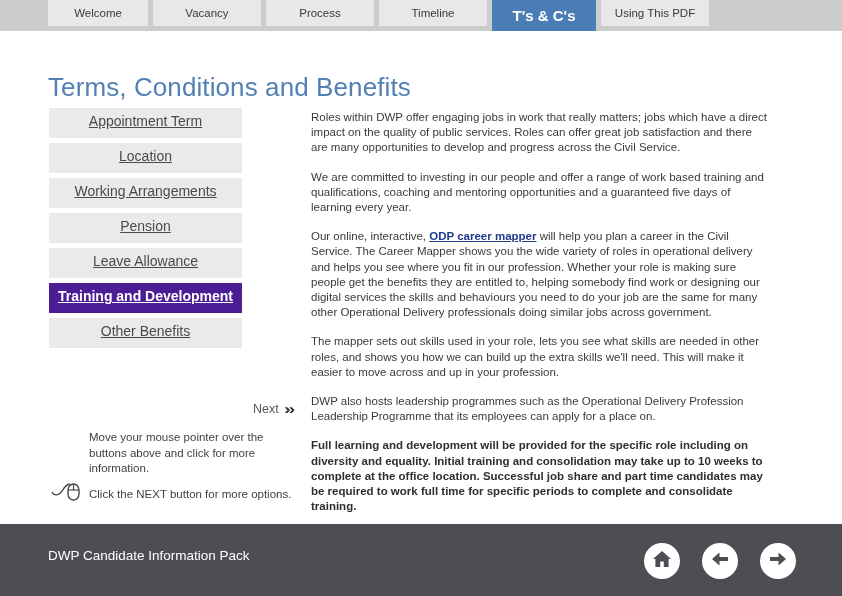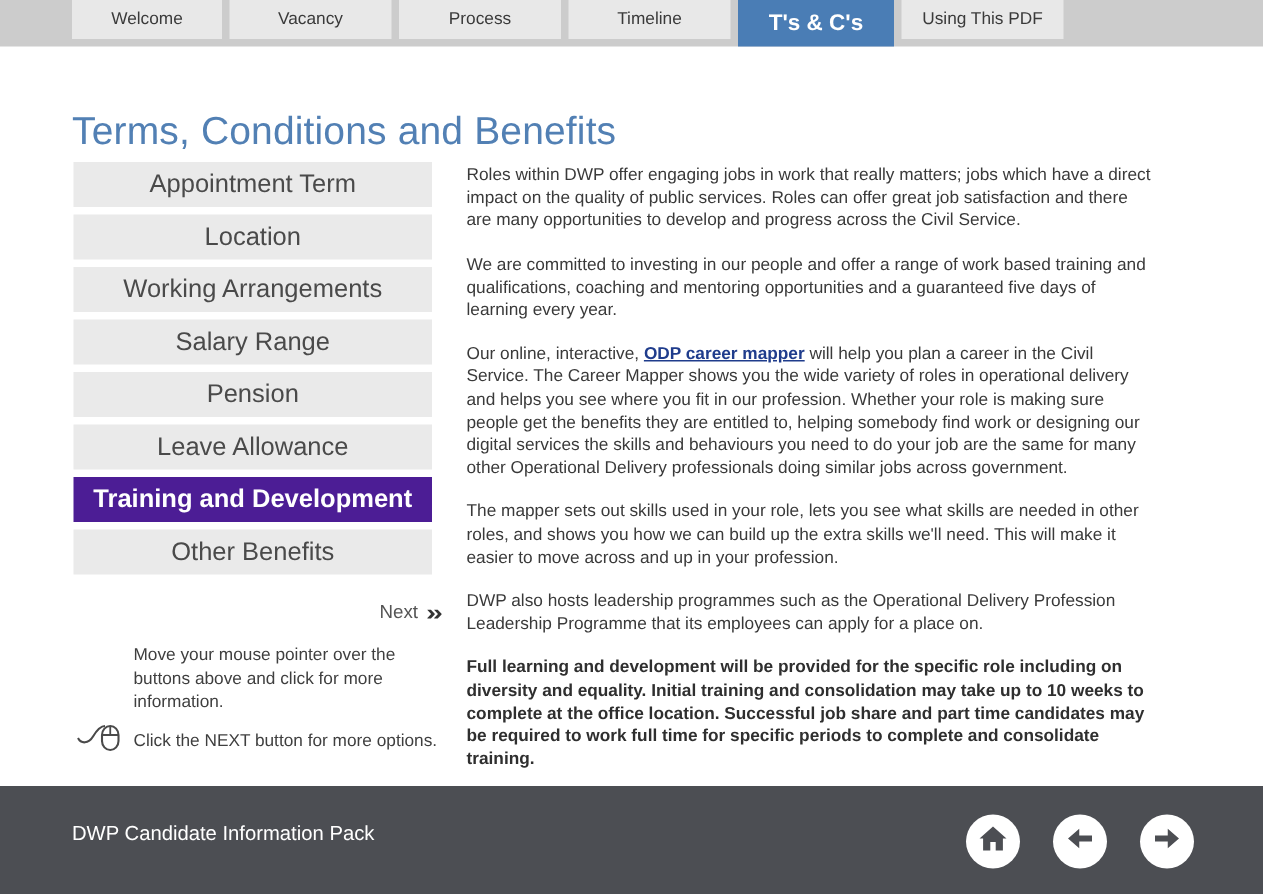--- a/index.html
+++ b/index.html
@@ -58,29 +58,30 @@
   }
 
   
   #menu {
     position: absolute;
     left: 49px;
     top: 108px;
     width: 241px;
   }
   .menu-btn {
-    width: 239px;
+    width: 193px;
     height: 30px;
     margin-bottom: 5px;
     background: #eaeaea;
     color: #4a4a4a;
-    font-size: 17px;
+    font-size: 14px;
     text-align: center;
     padding-top: 5px;
     box-sizing: border-box;
+    text-decoration: underline;
   }
   .menu-btn.active {
     background: #4c1d95;
     color: #ffffff;
     font-weight: bold;
   }
 
   
   #next-row {
     position: absolute;
@@ -186,21 +187,20 @@
     </div>
   <div class="navspacer-right"></div>
 </div>
 
 <div id="page-title">Terms, Conditions and Benefits</div>
 
 <div id="menu">
     <div class="menu-btn">Appointment Term</div>
     <div class="menu-btn">Location</div>
     <div class="menu-btn">Working Arrangements</div>
-    <div class="menu-btn">Salary Range</div>
     <div class="menu-btn">Pension</div>
     <div class="menu-btn">Leave Allowance</div>
     <div class="menu-btn active">Training and Development</div>
     <div class="menu-btn">Other Benefits</div>
   </div>
 
 <div id="next-row">
   <span>Next</span><span class="chev">»</span>
 </div>
 

